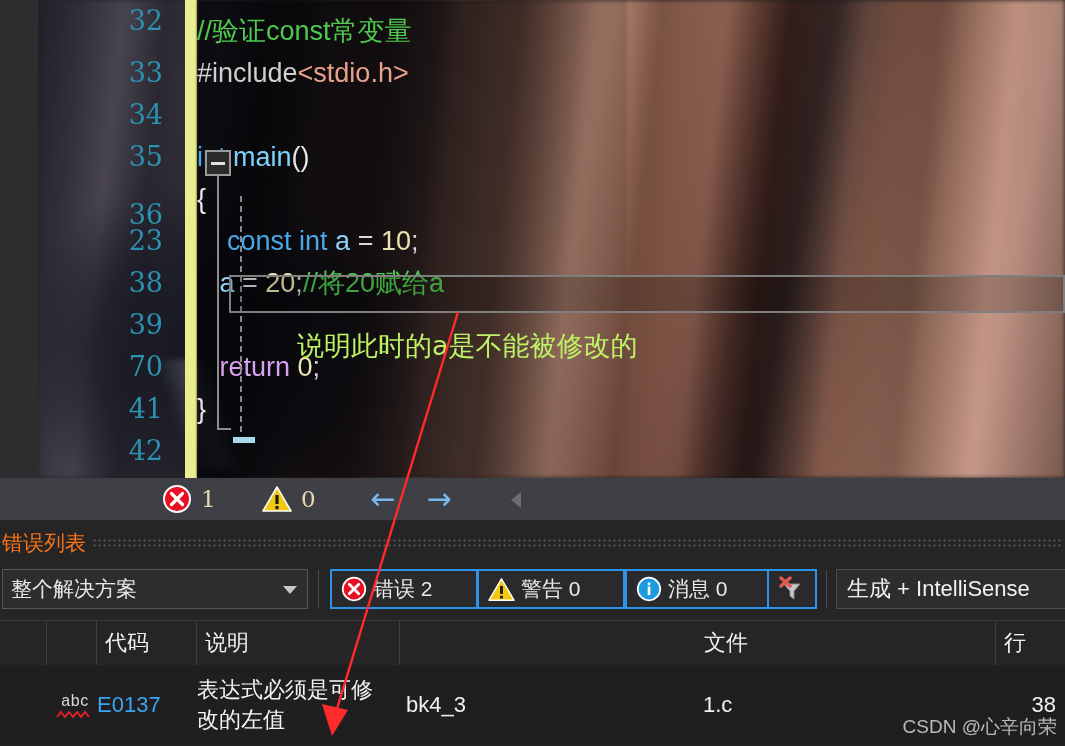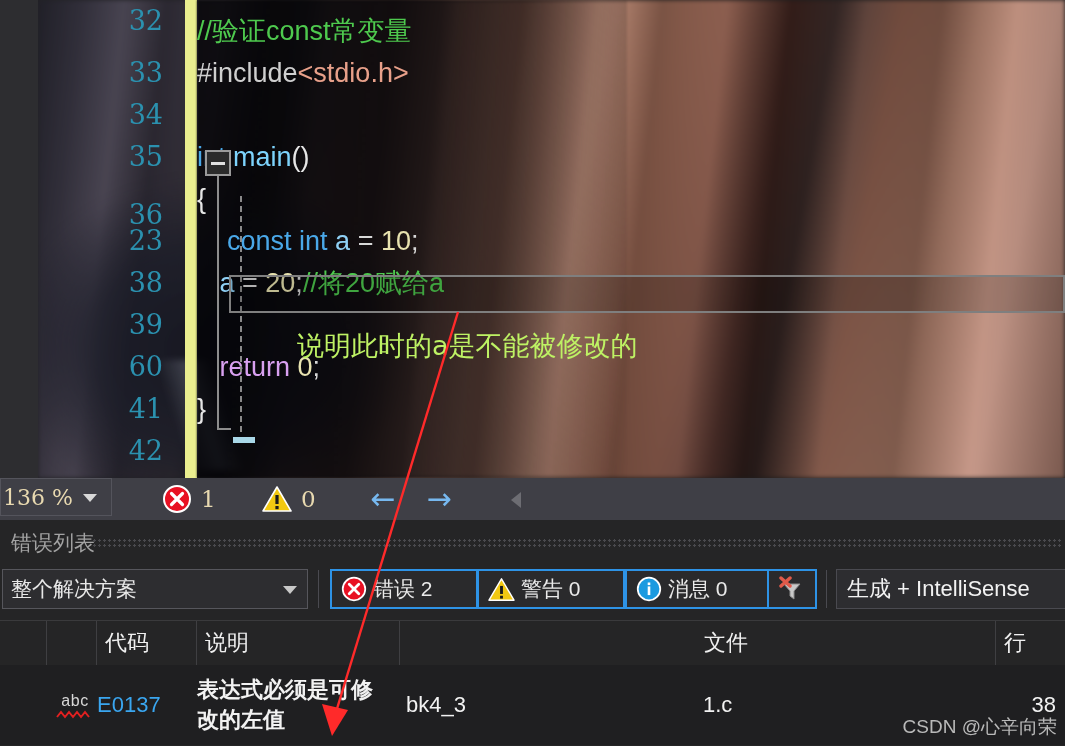--- a/index.html
+++ b/index.html
@@ -158,21 +158,21 @@
   }
 
   
   #errpanel{
     position:absolute;left:0;top:520px;width:1065px;height:226px;
     background:#252526;z-index:20;
   }
   #errtitle{
     position:absolute;left:0;top:6px;height:34px;display:flex;align-items:center;
   }
-  #errtitle .t{font-size:21px;color:#a3a3a3;padding-left:11px;}
+  #errtitle .t{font-size:21px;color:#f97316;padding-left:2px;}
   #titledots{
     position:absolute;left:92px;top:18px;right:4px;height:10px;
     background-image:radial-gradient(circle, #4a4a4e 1px, transparent 1.2px);
     background-size:5px 5px;
   }
 
   
   #errtoolbar{position:absolute;left:0;top:46px;width:1065px;height:48px;}
   #scope-select{
     position:absolute;left:2px;top:3px;width:306px;height:40px;
@@ -243,21 +243,21 @@
   <div id="gutter">
       <div class="lnum" style="top: -32px;">31</div>
       <div class="lnum" style="top: 0;">32</div>
       <div class="lnum" style="top: 52px;">33</div>
       <div class="lnum" style="top: 94px;">34</div>
       <div class="lnum" style="top: 136px;">35</div>
       <div class="lnum" style="top: 178px; margin-top: 16px;">36</div>
       <div class="lnum" style="top: 220px;">23</div>
       <div class="lnum" style="top: 262px;">38</div>
       <div class="lnum" style="top: 304px;">39</div>
-      <div class="lnum" style="top: 346px;">60</div>
+      <div class="lnum" style="top: 346px;">70</div>
       <div class="lnum" style="top: 388px;">41</div>
       <div class="lnum" style="top: 430px;">42</div>
     </div>
   <div id="changebar"></div>
 
   <div id="code-backdrop"></div>
   <div id="code"><div class="ln" style="top: 10px;"><span class="tk c-comment">//验证const常变量</span></div><div class="ln" style="top: 52px;"><span class="tk c-pre">#include</span><span class="tk c-inc">&lt;stdio.h&gt;</span></div><div class="ln" style="top: 94px;"></div><div class="ln" style="top: 136px;"><span class="tk c-kw">int</span><span class="tk c-plain"> </span><span class="tk c-fn">main</span><span class="tk c-plain">()</span></div><div class="ln" style="top: 178px;"><span class="tk c-plain">{</span></div><div class="ln" style="top: 220px;"><span class="tk c-kw">    const</span><span class="tk c-plain"> </span><span class="tk c-kw">int</span><span class="tk c-plain"> </span><span class="tk c-var">a</span><span class="tk c-op"> = </span><span class="tk c-num">10</span><span class="tk c-op">;</span></div><div class="ln" style="top: 262px;"><span class="tk c-var">   a</span><span class="tk c-op"> = </span><span class="tk c-num">20</span><span class="tk c-op">;</span><span class="tk c-comment">//将20赋给a</span></div><div class="ln" style="top: 304px;"></div><div class="ln" style="top: 346px;"><span class="tk c-ret">   return</span><span class="tk c-plain"> </span><span class="tk c-num">0</span><span class="tk c-op">;</span></div><div class="ln" style="top: 388px;"><span class="tk c-plain">}</span></div></div>
 
   <div id="collapse-box"></div>
   <div id="outline-guide"></div>
@@ -267,24 +267,20 @@
   <div id="curline"></div>
   <div id="squiggle">
     
   </div>
   <div id="caret-mark"></div>
 
   <div id="annot">说明此时的a是不能被修改的</div>
 </div>
 
 <div id="status">
-  <div id="zoombox">
-    <span class="zval">136 %</span>
-    <span class="caret"></span>
-  </div>
 
   <div class="st-item" style="left:162px;">
     <svg width="30" height="30" viewBox="0 0 30 30">
       <circle cx="15" cy="15" r="13" fill="#e81123" stroke="#ffffff" stroke-width="2"></circle>
       <path d="M9.5 9.5 L20.5 20.5 M20.5 9.5 L9.5 20.5" stroke="#ffffff" stroke-width="3.2" stroke-linecap="round"></path>
     </svg>
     <span class="st-count">1</span>
   </div>
 
   <div class="st-item" style="left:262px;">
@@ -377,21 +373,21 @@
       <div class="hc" style="left:996px;width:69px;border-right:none;">
         <span class="ht">行</span>
       </div>
     </div>
 
     <div id="row0">
       <div class="cell" style="left:97px;width:100px;">
         <span class="txt" id="code-cell">E0137</span>
       </div>
       <div class="cell" style="left:197px;width:203px;">
-        <span class="txt" style="display:block;width:185px;white-space:normal;font-weight:bold;">表达式必须是可修改的左值</span>
+        <span class="txt" style="display:block;width:185px;white-space:normal;">表达式必须是可修改的左值</span>
       </div>
       <div class="cell" style="left:406px;width:290px;">
         <span class="txt">bk4_3</span>
       </div>
       <div class="cell" style="left:703px;width:293px;">
         <span class="txt">1.c</span>
       </div>
       <div class="cell" style="left:996px;width:60px;justify-content:flex-end;">
         <span class="txt">38</span>
       </div>

